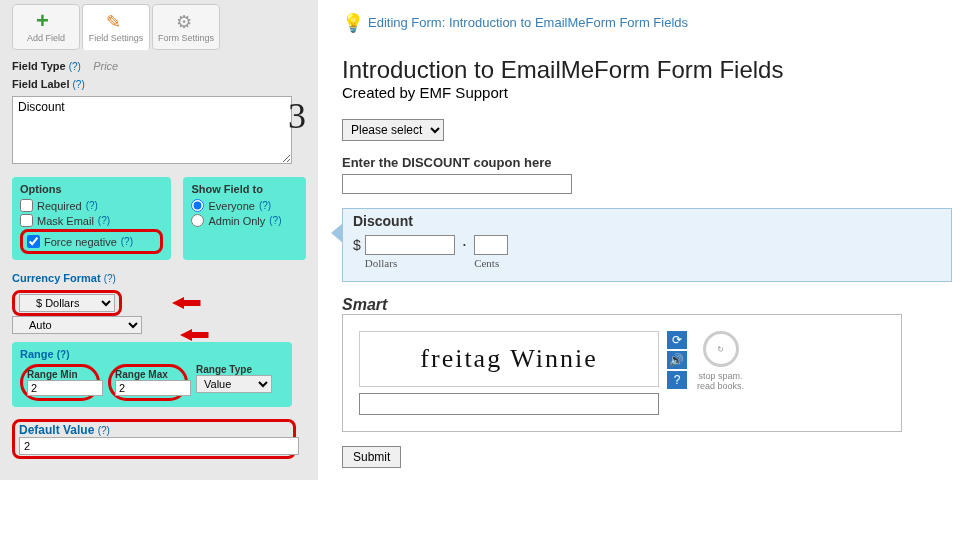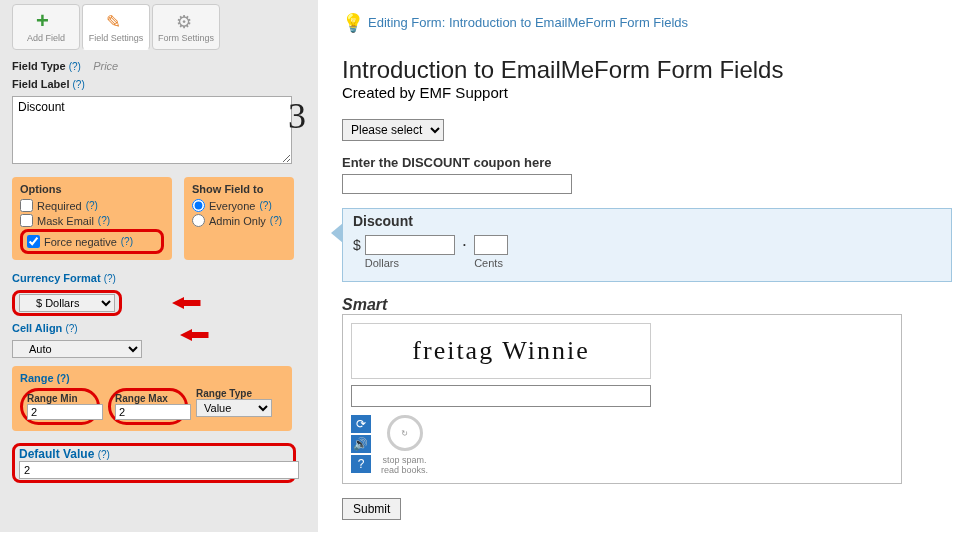--- a/index.html
+++ b/index.html
@@ -13,21 +13,21 @@
 .plus-icon { color: #3a9a3a; font-size: 22px; font-weight: bold; line-height: 20px; }
 .pencil-icon { color: #e67e22; font-size: 18px; }
 .gear-icon { color: #999; font-size: 18px; }
 .big-num { position: absolute; right: 12px; top: 95px; font-size: 36px; font-family: Georgia, serif; color: #222; }
 .field-row { margin: 6px 0; font-size: 11px; }
 .field-label { font-weight: bold; color: #222; }
 .field-label.link { color: #0066aa; }
 .price-text { color: #888; font-style: italic; }
 .textarea { width: 280px; height: 68px; border: 1px solid #aaa; padding: 3px 5px; font-size: 12px; font-family: Arial, sans-serif; resize: both; }
 .panel-row { display: flex; gap: 12px; margin-top: 10px; }
-.panel { background: #fdba74; border-radius: 4px; padding: 6px 8px; }
+.panel { background: #5eead4; border-radius: 4px; padding: 6px 8px; }
 .panel-title { font-weight: bold; font-size: 11px; margin-bottom: 4px; }
 .panel-item { font-size: 11px; display: flex; align-items: center; gap: 4px; margin: 2px 0; }
 .red-circle { border: 3px solid #d00; border-radius: 8px; padding: 1px 4px; }
 .red-circle-oval { border: 3px solid #d00; border-radius: 50%; padding: 2px 4px; display: inline-block; }
 .red-arrow { width: 30px; height: 18px; }
 .arrow-left { fill: #d00; }
 .select-small { border: 1px solid #aaa; background: #f0f0f0; font-size: 11px; padding: 1px 12px; }
 .select-cur { width: 96px; }
 .select-auto { width: 130px; }
 .help { color: #0066aa; font-size: 10px; }
@@ -49,23 +49,23 @@
 .plain-select { border: 1px solid #888; padding: 2px 4px; font-size: 12px; background: #f0f0f0; }
 .discount-box { border: 1px solid #9fc6e0; background: #e8f2fa; padding: 4px 10px 12px 10px; position: relative; }
 .discount-box::before { content: ""; position: absolute; left: -12px; top: 14px; width: 0; height: 0; border-top: 10px solid transparent; border-bottom: 10px solid transparent; border-right: 12px solid #9fc6e0; }
 .discount-title { font-weight: bold; font-size: 14px; margin-bottom: 6px; }
 .moneyrow { display: flex; align-items: flex-start; gap: 4px; }
 .moneyrow .sym { font-size: 14px; padding-top: 2px; }
 .moneyrow input { border: 1px solid #888; padding: 2px 4px; font-size: 12px; }
 .moneyrow .dollars-in { width: 90px; }
 .moneyrow .cents-in { width: 34px; }
 .moneyrow .dot { padding: 0 4px; font-weight: bold; }
-.moneyrow .sublabel { font-size: 11px; color: #555; margin-top: 2px; }
+.moneyrow .sublabel { font-size: 11px; color: #555; margin-top: 2px; font-family: Liberation Serif, serif; }
 .captcha-label { font-weight: bold; font-style: italic; font-size: 16px; margin-top: 14px; }
-.captcha-box { border: 1px solid #bbb; width: 560px; padding: 8px; display: flex; gap: 8px; flex-direction: column; }
+.captcha-box { border: 1px solid #bbb; width: 560px; padding: 16px; display: flex; gap: 8px; }
 .captcha-img { border: 1px solid #ccc; background: #fff; width: 300px; height: 56px; display: flex; align-items: center; justify-content: center; font-family: "Comic Sans MS", cursive; font-size: 26px; letter-spacing: 2px; color: #111; }
 .captcha-right { display: flex; gap: 10px; align-items: flex-start; }
 .captcha-btns { display: flex; flex-direction: column; gap: 2px; }
 .captcha-btns .b { width: 20px; height: 18px; background: #2a75c0; color: #fff; display: flex; align-items: center; justify-content: center; font-size: 12px; }
 .recap { display: flex; flex-direction: column; align-items: center; font-size: 9px; color: #888; }
 .recap-circle { width: 36px; height: 36px; border: 3px solid #ccc; border-radius: 50%; display: flex; align-items: center; justify-content: center; font-size: 8px; color: #999; margin-bottom: 4px; }
 .captcha-input { border: 1px solid #888; width: 300px; height: 22px; margin-top: 6px; padding: 2px 4px; }
 .submit-row { margin-top: 14px; }
 .submit-btn { border: 1px solid #888; background: #f0f0f0; padding: 3px 10px; font-size: 12px; cursor: pointer; }
 .coupon-input { border: 1px solid #888; width: 230px; height: 20px; padding: 2px 4px; }
@@ -119,21 +119,21 @@
             <span class="help">(?)</span>
           </div>
         <div class="red-circle" style="margin-top:2px;">
           <div class="panel-item">
               <input type="checkbox" checked="" style="">
               <span>Force negative</span> 
               <span class="help">(?)</span>
             </div>
         </div>
       </div>
-      <div class="panel" style="width:110px">
+      <div class="panel" style="width:123px">
         <div class="panel-title">Show Field to</div>
         <div class="panel-item">
             <input type="radio" name="sf" checked="" style="">
             <span>Everyone</span> 
             <span class="help">(?)</span>
           </div>
         <div class="panel-item">
             <input type="radio" name="sf" style="">
             <span>Admin Only</span> 
             <span class="help">(?)</span>
@@ -153,21 +153,20 @@
       <span class="field-label link">Currency Format</span>
       <span class="help">(?)</span>
     </div>
     <div style="display:flex;align-items:center;gap:10px;">
       <div class="red-circle"><select class="select-small select-cur"><option>$ Dollars</option></select></div>
       <svg class="red-arrow" viewBox="0 0 40 20" style="margin-left:40px;">
           <polygon class="arrow-left" points="0,10 16,2 16,6 38,6 38,14 16,14 16,18"></polygon>
         </svg>
     </div>
 
-    <div class="field-row"><span class="field-label link">Cell Align</span> <span class="help">(?)</span></div>
     <select class="select-small select-auto"><option>Auto</option></select>
 
     <div class="panel" style="margin-top:8px;width:280px">
       <div class="panel-title"><span class="field-label link">Range</span> <span class="help">(?)</span></div>
       <div class="range-box">
         <div class="range-col red-circle-oval" style="border-radius:22px;">
           <label>Range Min</label>
           <input type="text" value="2" style="">
         </div>
         <div class="range-col red-circle-oval" style="border-radius:22px;">

